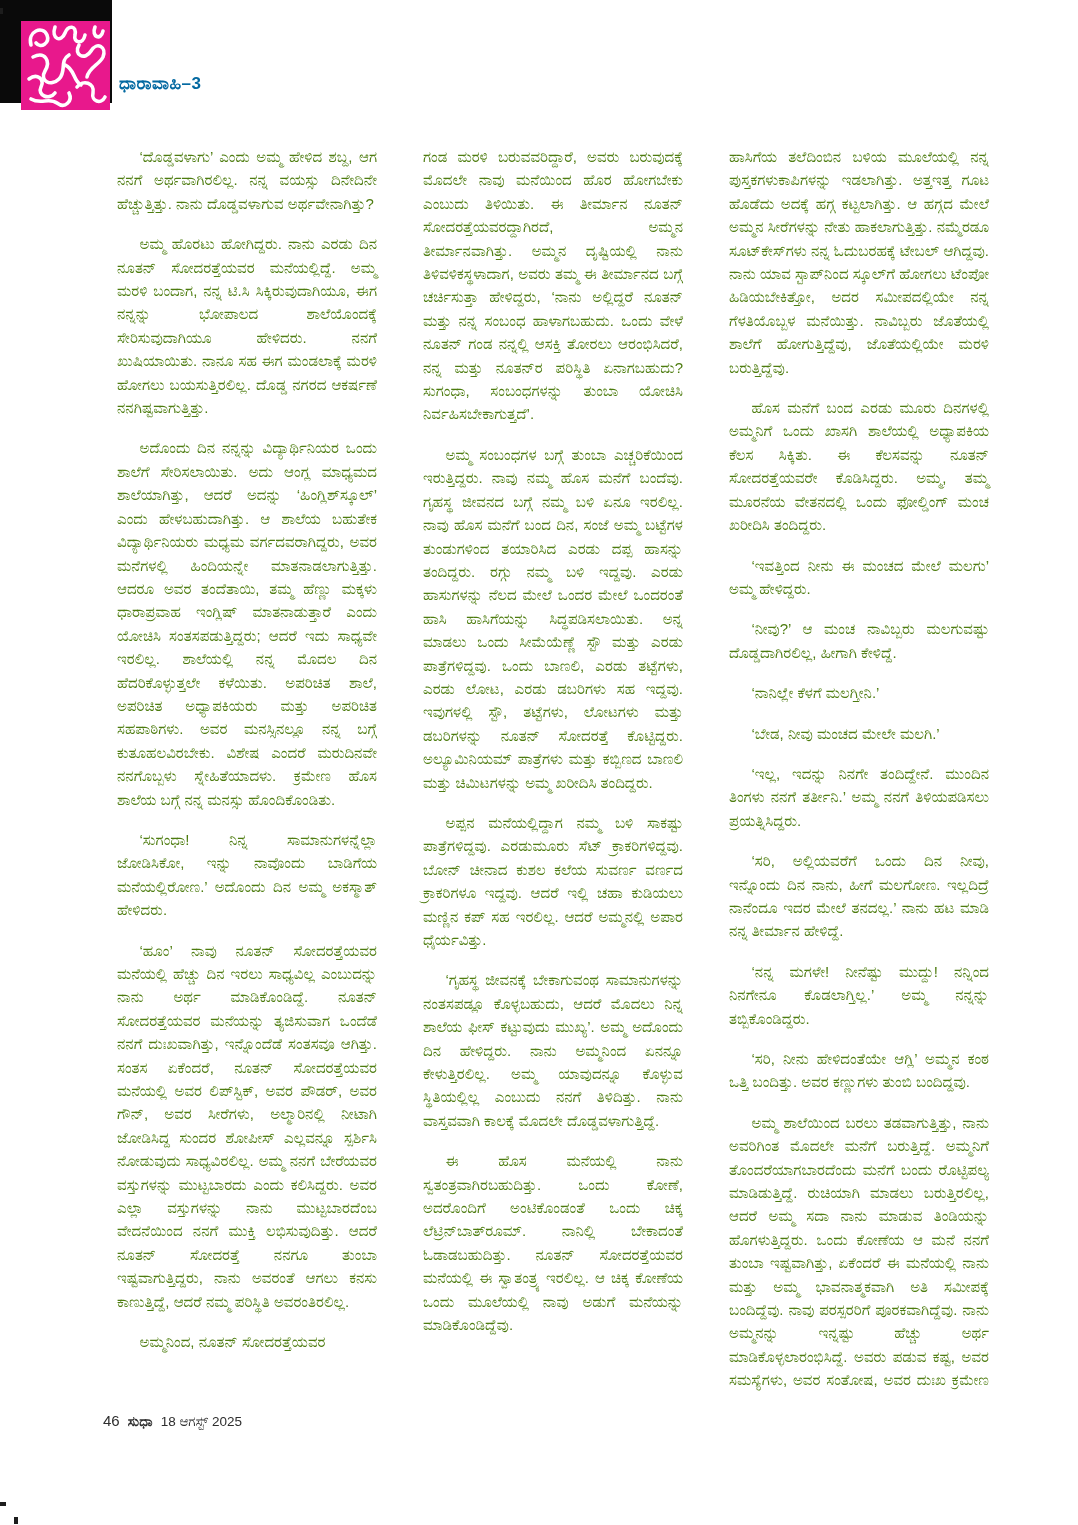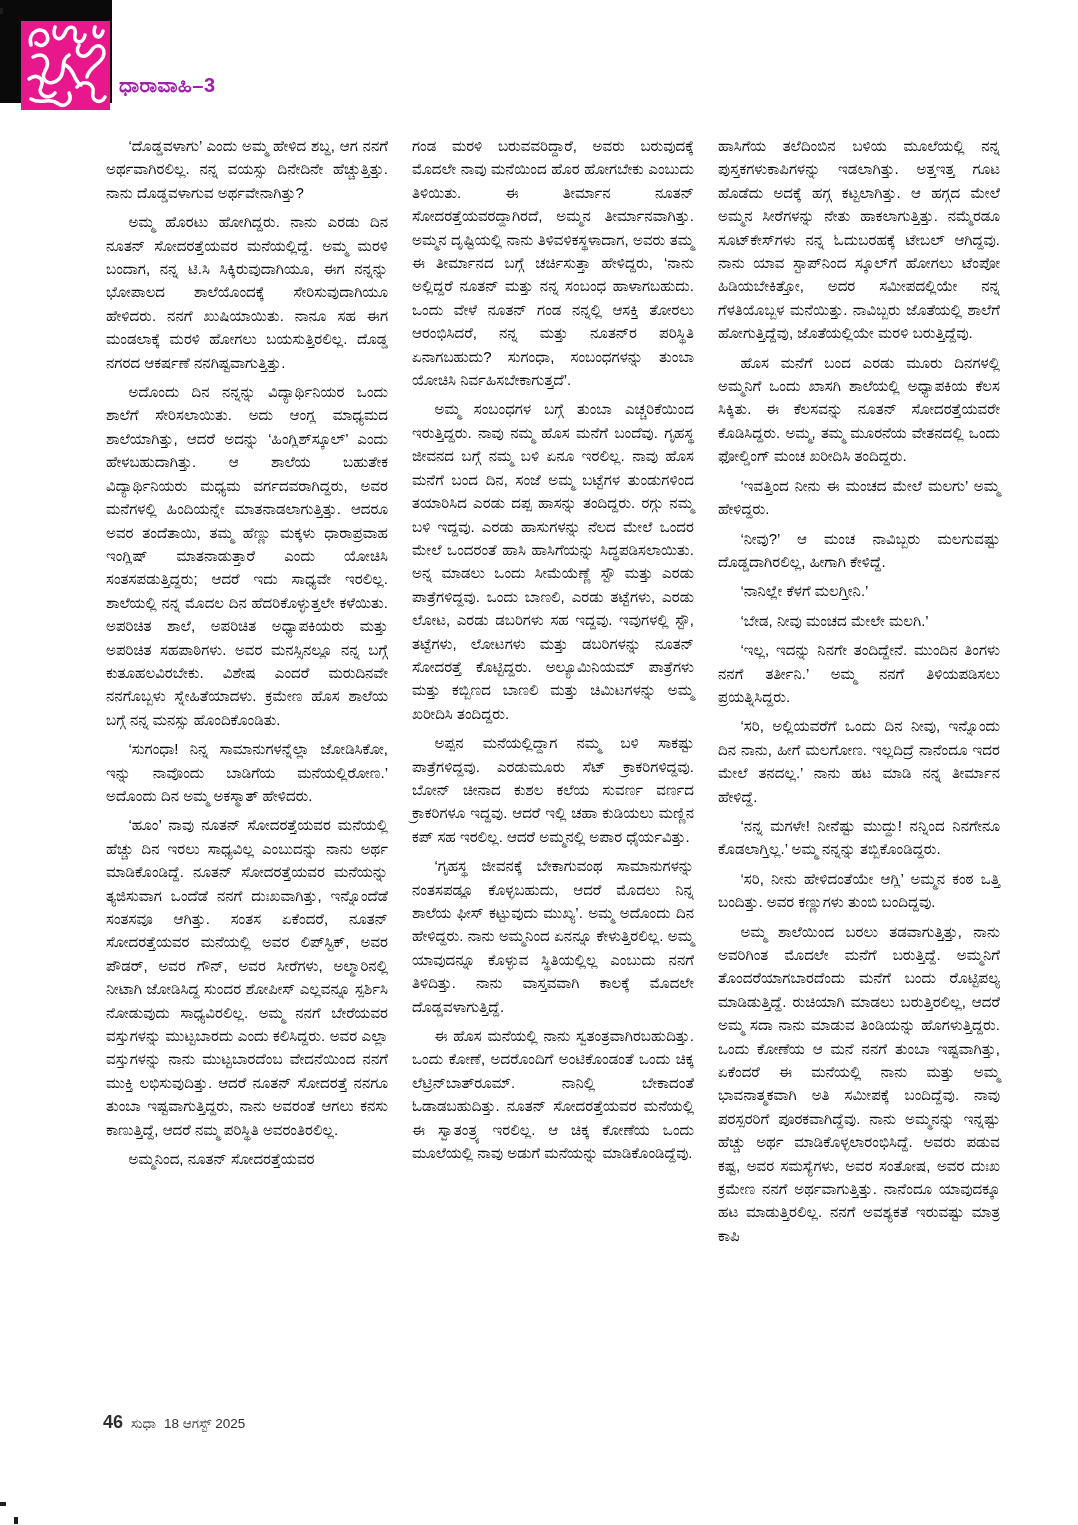--- a/index.html
+++ b/index.html
@@ -8,40 +8,40 @@
     font-family:"Liberation Sans","DejaVu Sans",sans-serif;
     color:#2e2e2e;overflow:hidden;
   }
   
   .logo-wrap{position:absolute;left:0;top:0;width:120px;height:115px;}
   .logo-black{position:absolute;left:0;top:0;width:112px;height:103px;background:#0a0a0a;}
   .logo-pink{position:absolute;left:21px;top:21px;width:89px;height:89px;background:#e8188c;}
   .logo-pink svg{display:block;width:100%;height:100%;}
   .section-title{
     position:absolute;left:119px;top:74px;
-    font-size:20px;font-weight:bold;color:#a21caf;letter-spacing:.5px;
+    font-size:17px;font-weight:bold;color:#0369a1;letter-spacing:.5px;
   }
   
   .columns{
     position:absolute;left:100px;top:128px;width:908px;height:1268px;
     display:flex;gap:12px;overflow:hidden;
   }
   .col{width:294px;flex:0 0 294px;overflow:hidden;}
   .col p{
-    margin:6px;font-size:15px;line-height:23.4px;text-align:justify;
-    text-indent:1.5em;color:#000000;word-break:normal;
+    margin:17px;font-size:15px;line-height:23.4px;text-align:justify;
+    text-indent:1.5em;color:#4d7c0f;word-break:normal;
   }
   .col p.cont{text-indent:0;}
   
   .footer{
     position:absolute;left:103px;top:1412px;font-size:13.5px;color:#2e2e2e;
     display:flex;align-items:baseline;gap:8px;
   }
-  .footer .pg{font-weight:bold;font-size:18px;}
-  .footer .mag{font-weight:normal;}
+  .footer .pg{font-weight:normal;font-size:15px;}
+  .footer .mag{font-weight:bold;}
   
   .mark{position:absolute;background:#1d1d1d;}
   .mark-a{left:0;top:8px;width:3px;height:6px;}
   .mark-b{left:0;top:1502px;width:6px;height:4px;}
   .mark-c{left:14px;top:1517px;width:4px;height:7px;}
 </style>
 </head>
 <body>
 
 <div class="logo-wrap">

